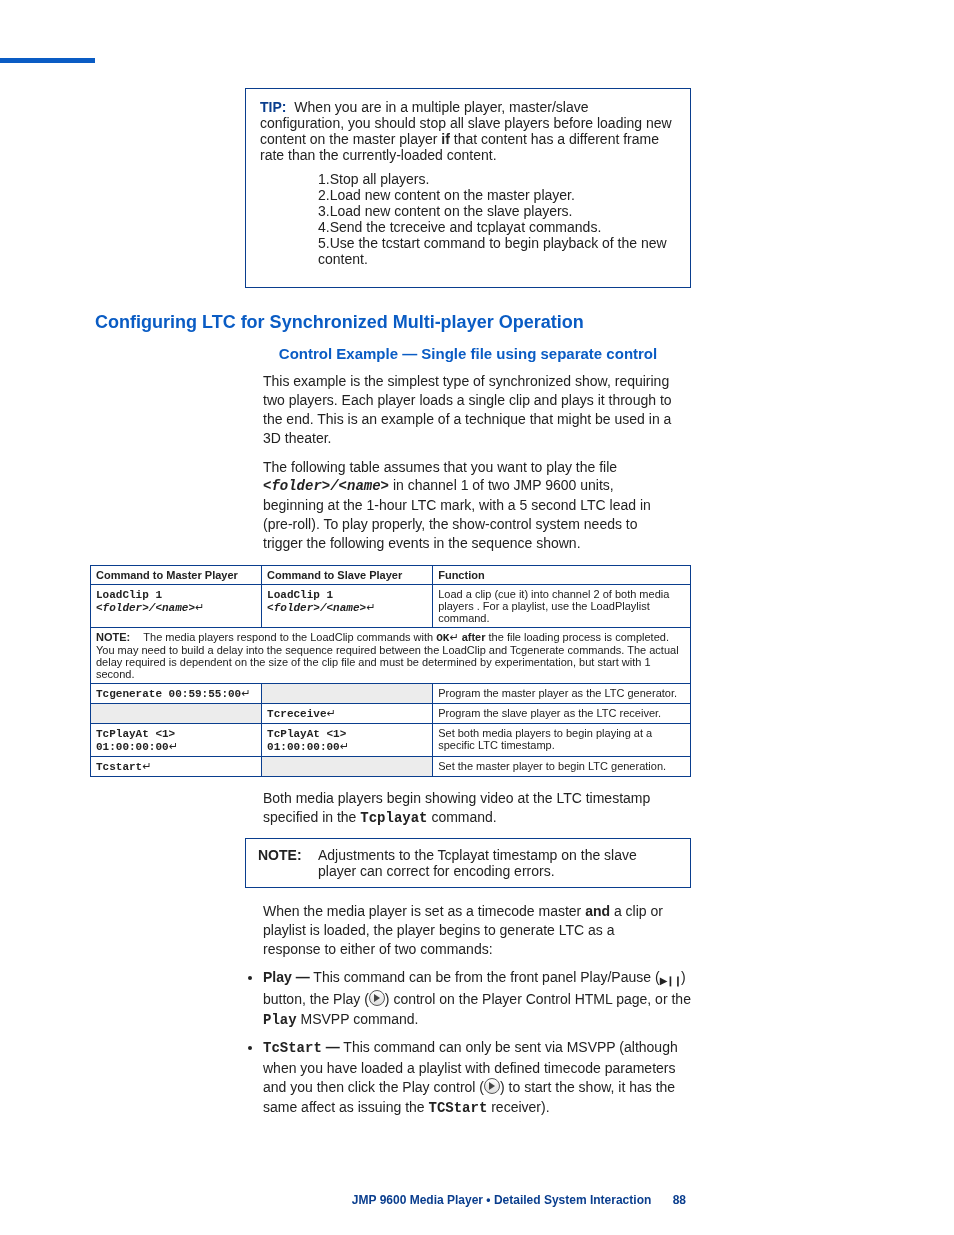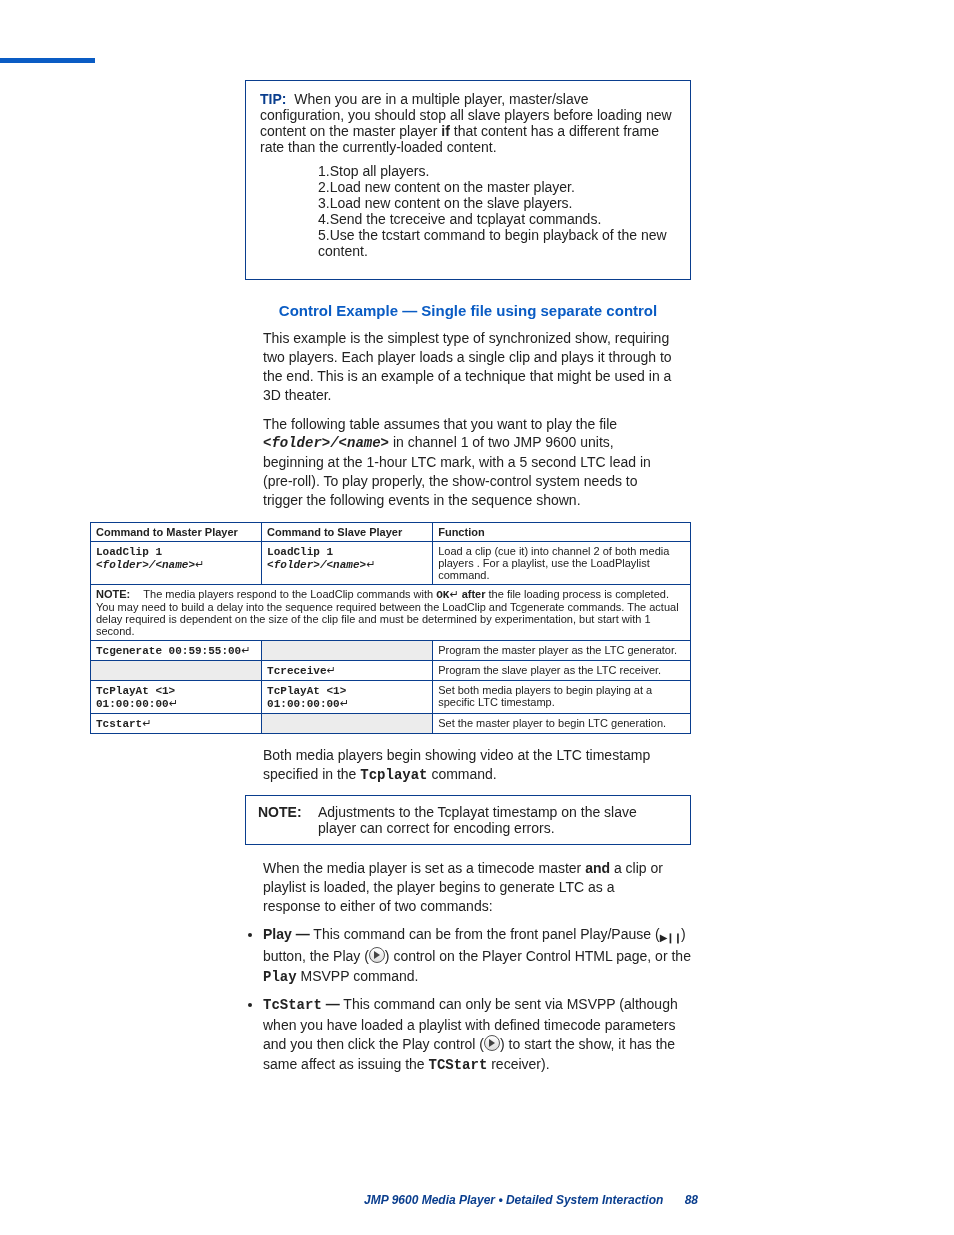--- a/index.html
+++ b/index.html
@@ -1,16 +1,16 @@
 <!DOCTYPE html>
 <html><head>
 <meta charset="utf-8">
 <style>
   body { margin:0; padding:0; font-family:Arial,Helvetica,sans-serif; font-size:14px; color:#222; background:#fff; }
-  .page { width:771px; height:1235px; position:relative; box-sizing:border-box; padding:20px 80px 50px 90px; }
+  .page { width:771px; height:1235px; position:relative; box-sizing:border-box; padding:28px 80px 50px 90px; }
   .topbar { position:absolute; top:58px; left:0; width:95px; height:5px; background:#0a5cc4; }
   .content { margin-left:155px; margin-top:60px; }
 
   .tip-box { border:1.5px solid #0a3e8e; padding:10px 14px 12px 14px; margin-bottom:22px; }
   .tip-label { font-weight:bold; color:#0a3e8e; display:inline; }
   .tip-body-indent { margin-left:40px; }
   .tip-ol { margin:8px 0 8px 0; padding-left:18px; }
 
   h2 { color:#0a5cc4; font-size:18px; font-weight:bold; margin:24px 0 12px -150px; }
   h3 { color:#0a5cc4; font-size:15px; font-weight:bold; margin:10px 0 10px 0;text-align:center; }
@@ -32,21 +32,21 @@
   .note-text { margin-left:60px; display:block; }
 
   ul.cmds { margin:8px 0 0 18px; padding:0; }
   ul.cmds li { margin:8px 0; line-height:1.4; }
 
   .play-icon, .play-circle { display:inline-block; vertical-align:-2px; }
   .play-icon::before { content:"\25B6\2759\2759"; font-size:10px; letter-spacing:-1px; }
   .play-circle { width:14px; height:14px; border:1px solid #555; border-radius:50%; position:relative; background:linear-gradient(#fff,#ddd); }
   .play-circle::before { content:""; position:absolute; left:4px; top:3px; border-left:6px solid #444; border-top:4px solid transparent; border-bottom:4px solid transparent; }
 
-  .footer { position:absolute; bottom:28px; right:73px; font-size:12px; color:#0a3e8e; font-weight:bold;font-style:italic; }
+  .footer { position:absolute; bottom:28px; right:85px; font-size:12px; color:#0a3e8e; font-weight:bold; }
   .footer .pagenum { margin-left:18px; }
 </style>
 </head>
 <body>
 
 <div class="page">
   <div class="topbar"></div>
 
   <div class="content">
 
@@ -58,20 +58,21 @@
         <div class="tip-ol">
           <div><span class="num">1.</span><span>Stop all players.</span></div>
           <div><span class="num">2.</span><span>Load new content on the master player.</span></div>
           <div><span class="num">3.</span><span>Load new content on the slave players.</span></div>
           <div><span class="num">4.</span><span>Send the tcreceive and tcplayat commands.</span></div>
           <div><span class="num">5.</span><span>Use the tcstart command to begin playback of the new content.</span></div>
         </div>
       </div>
     </div>
 
+    <h2>Configuring LTC for Synchronized Multi-player Operation</h2>
     <h3>Control Example — Single file using separate control</h3>
 
     <p>This example is the simplest type of synchronized show, requiring two players. Each player loads a single clip and plays it through to the end. This is an example of a technique that might be used in a 3D theater.</p>
 
     <p>
       <span>The following table assumes that you want to play the file </span><span class="mono-it">&lt;folder&gt;/&lt;name&gt;</span><span> in channel 1 of two JMP 9600 units, beginning at the 1-hour LTC mark, with a 5 second LTC lead in (pre-roll). To play properly, the show-control system needs to trigger the following events in the sequence shown.</span>
     </p>
 
     <table class="cmd">
       <tbody>

